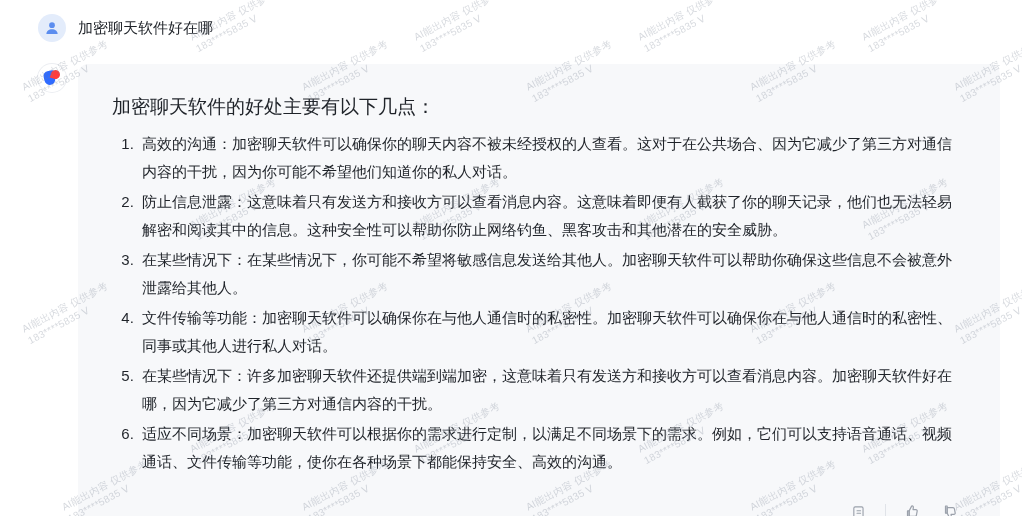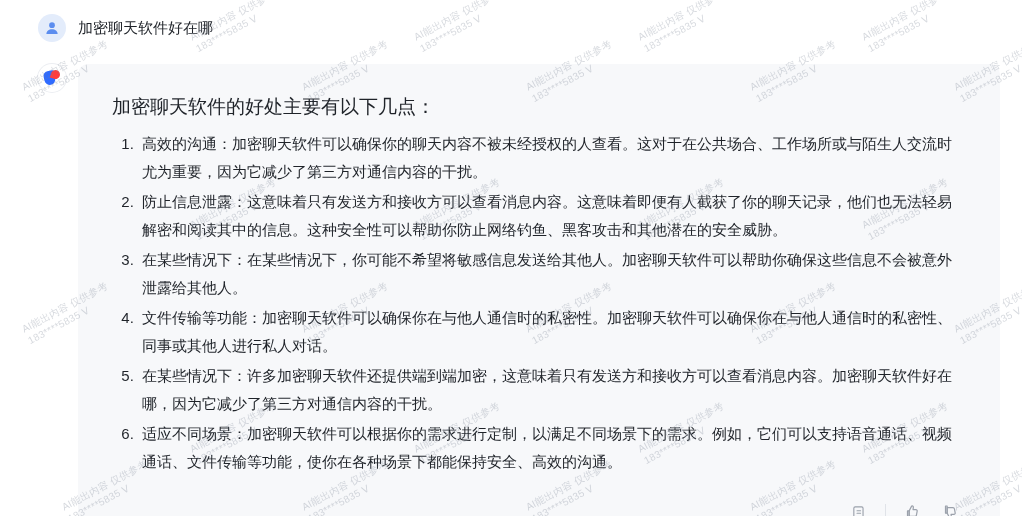--- a/index.html
+++ b/index.html
@@ -177,21 +177,21 @@
         <div class="b1"></div>
         <div class="b2"></div>
       </div>
     </div>
 
     <div class="bubble">
       <p class="intro">加密聊天软件的好处主要有以下几点：</p>
 
       <ol class="points">
         <li>
-          <span class="pt-title">高效的沟通：</span><span class="pt-body">加密聊天软件可以确保你的聊天内容不被未经授权的人查看。这对于在公共场合、工作场所或与陌生人交流时尤为重要，因为它减少了第三方对通信内容的干扰。</span>
+          <span class="pt-title">高效的沟通：</span><span class="pt-body">加密聊天软件可以确保你的聊天内容不被未经授权的人查看。这对于在公共场合、因为它减少了第三方对通信内容的干扰，因为你可能不希望他们知道你的私人对话。</span>
         </li>
         <li>
           <span class="pt-title">防止信息泄露：</span><span class="pt-body">这意味着只有发送方和接收方可以查看消息内容。这意味着即便有人截获了你的聊天记录，他们也无法轻易解密和阅读其中的信息。这种安全性可以帮助你防止网络钓鱼、黑客攻击和其他潜在的安全威胁。</span>
         </li>
         <li>
           <span class="pt-title">在某些情况下：</span><span class="pt-body">在某些情况下，你可能不希望将敏感信息发送给其他人。加密聊天软件可以帮助你确保这些信息不会被意外泄露给其他人。</span>
         </li>
         <li>
           <span class="pt-title">文件传输等功能：</span><span class="pt-body">加密聊天软件可以确保你在与他人通信时的私密性。加密聊天软件可以确保你在与他人通信时的私密性、同事或其他人进行私人对话。</span>
         </li>

